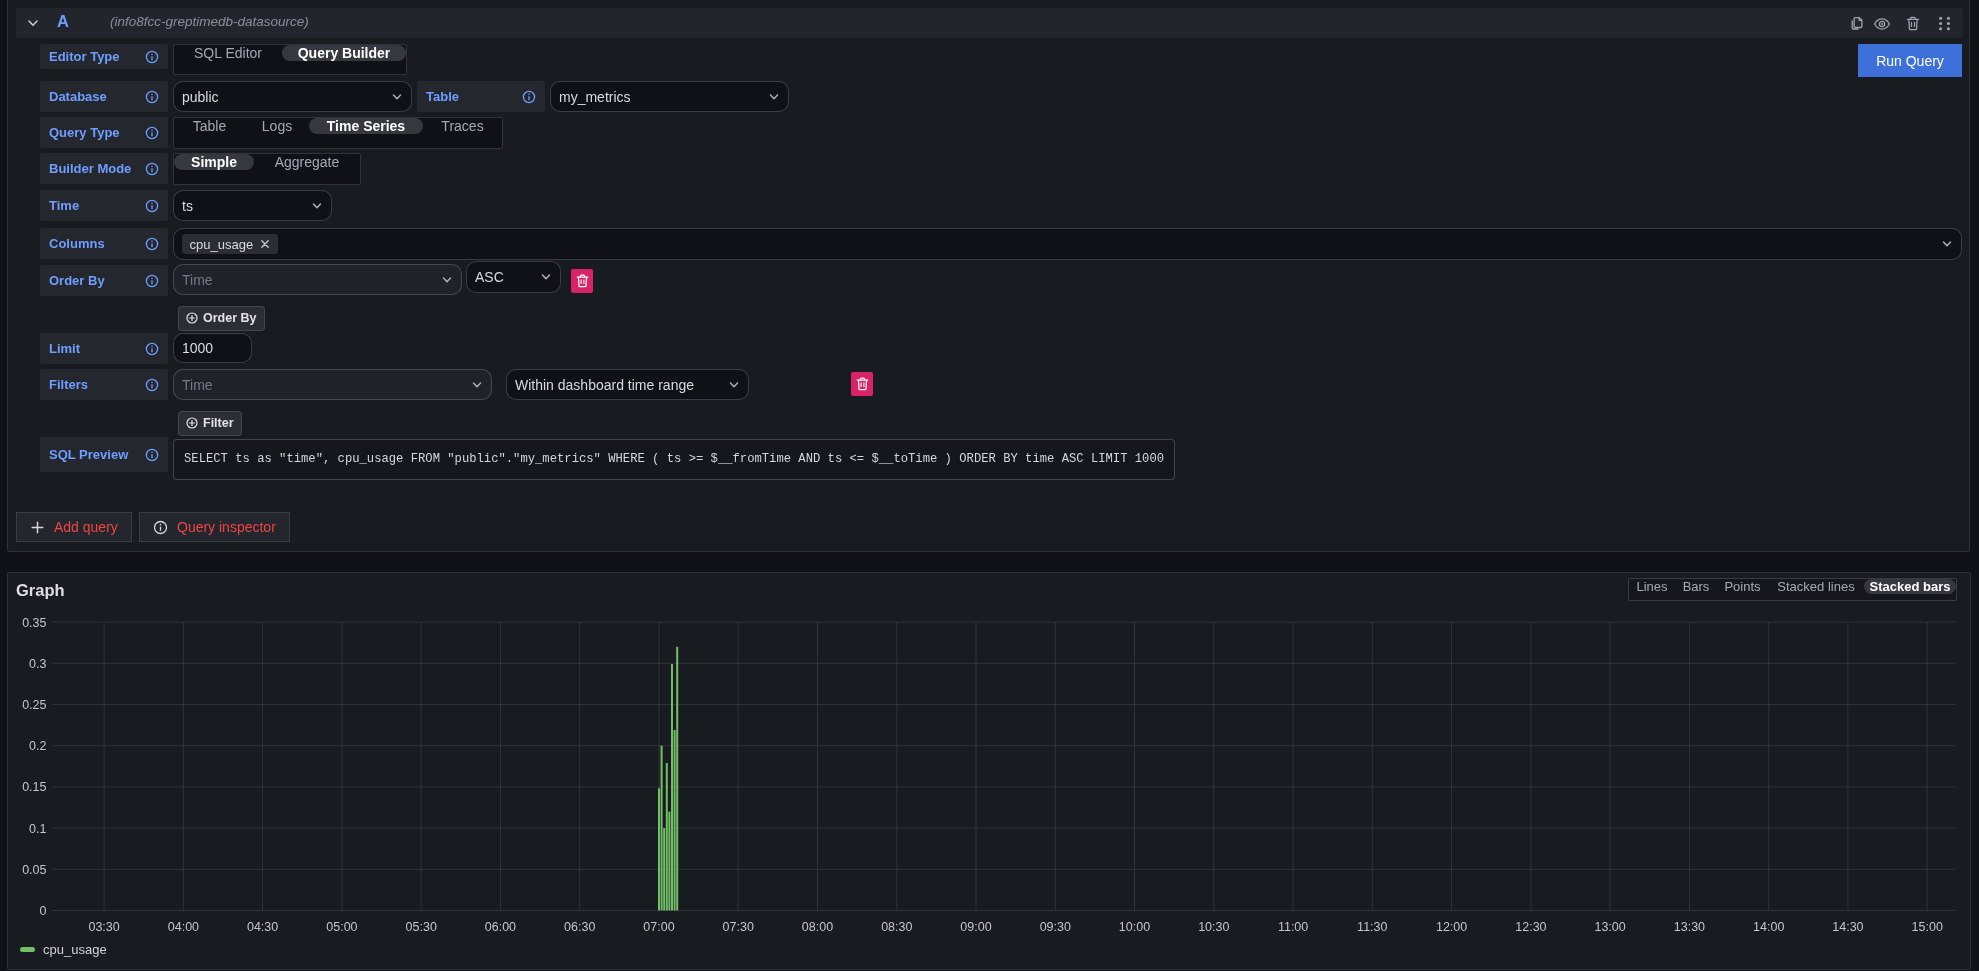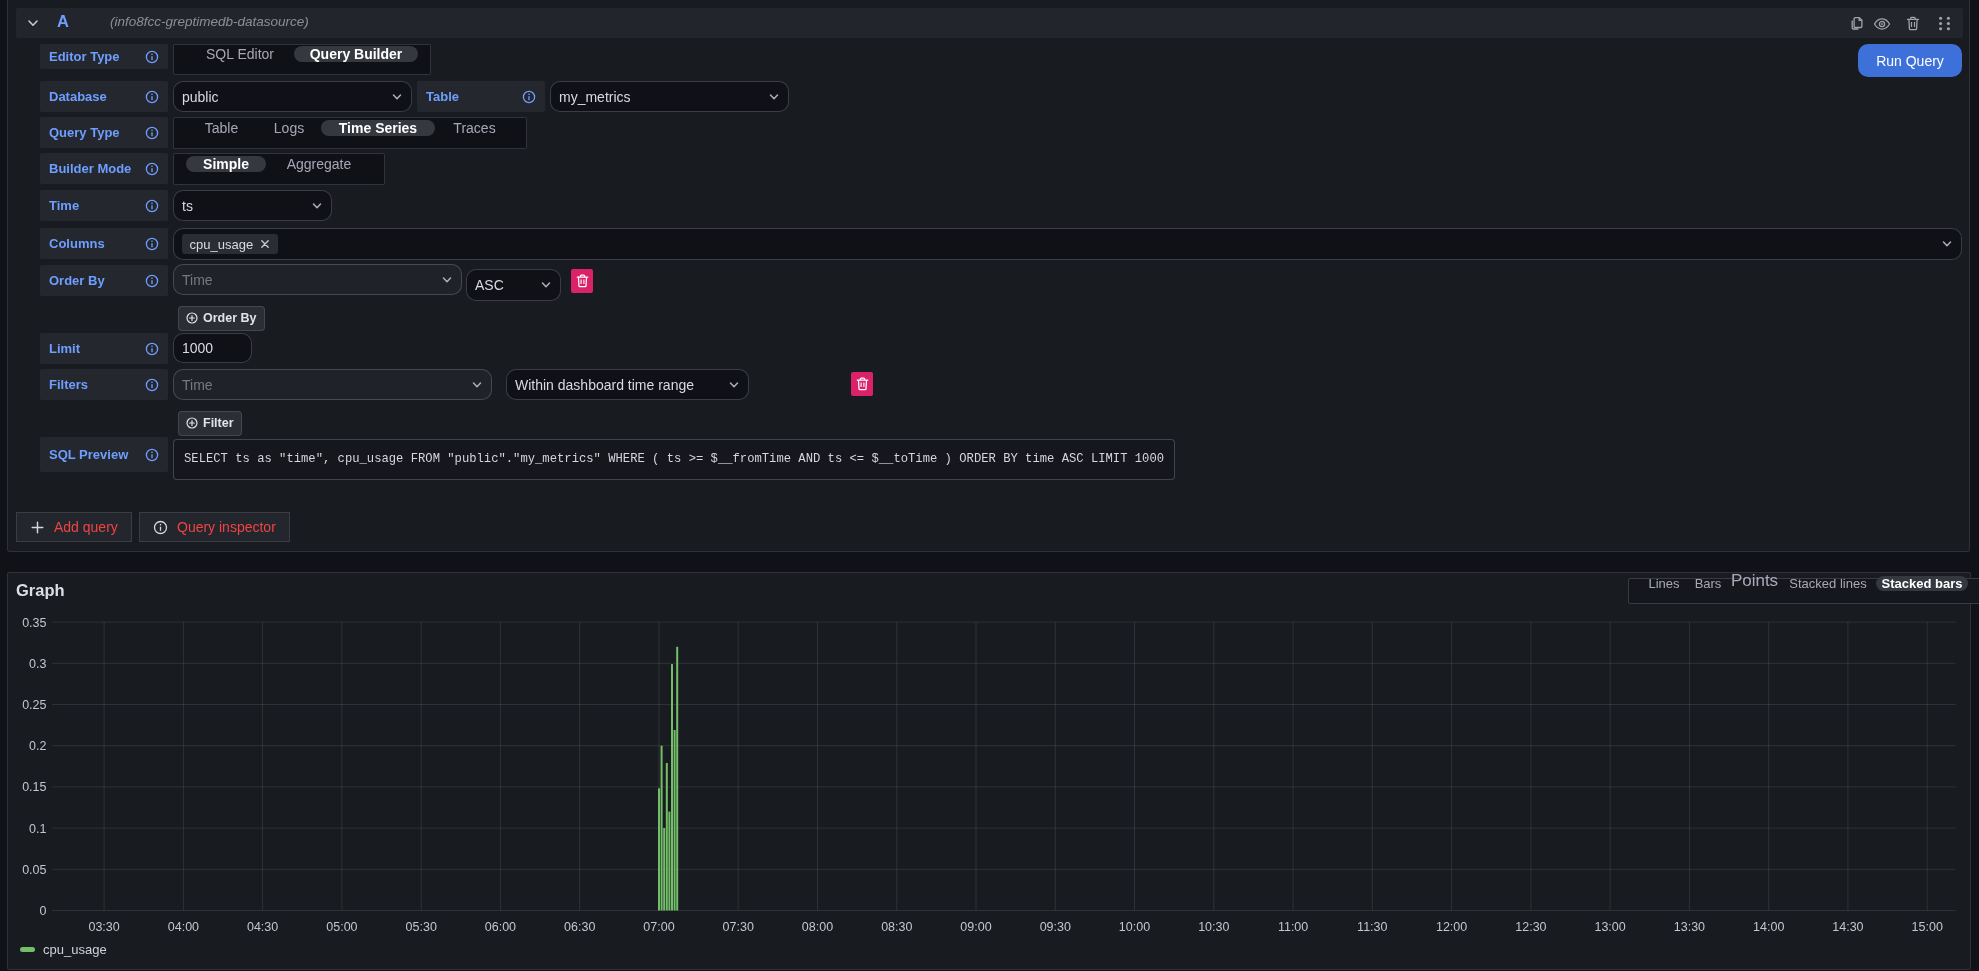--- a/index.html
+++ b/index.html
@@ -11,21 +11,21 @@
 .lbl{position:absolute;left:32px;width:128px;background:#25272e;color:#6e9fff;font-size:13px;
  font-weight:600;display:flex;align-items:center;justify-content:space-between;
  padding:0 9px 0 9px;border-radius:2px;}
 .lbl .ico{display:flex;align-items:center;}
 .sel{position:absolute;background:#101117;border:1px solid rgba(204,204,220,0.23);border-radius:10px;
  display:flex;align-items:center;padding:0 8px;}
 .val{color:#d9dae2;font-size:14px;}
 .ph{color:rgba(204,204,220,0.5);font-size:14px;}
 .schev{margin-left:auto;display:flex;align-items:center;}
 .rgroup{position:absolute;display:flex;background:#101117;border:1px solid rgba(204,204,220,0.18);
- border-radius:2px;align-items:flex-end;padding:12px;}
+ border-radius:2px;align-items:flex-start;padding:0;}
 .ritem{display:flex;align-items:center;justify-content:center;color:rgba(204,204,220,0.8);
  font-size:14px;font-weight:500;}
 .rsel{background:#35383f;color:#ffffff;border-radius:14px;font-weight:600;}
 .tbtn{position:absolute;background:#da2268;border-radius:2px;display:flex;align-items:center;justify-content:center;}
 .abtn{position:absolute;height:25px;background:#2b2e34;border:1px solid rgba(204,204,220,0.16);border-radius:4px;
  display:flex;align-items:center;gap:5px;padding:0 7px;color:#e2e3e9;font-size:12.5px;font-weight:600;}
 .bbtn{position:absolute;height:30px;background:#24262d;border:1px solid rgba(204,204,220,0.14);border-radius:0;
  display:flex;align-items:center;gap:9px;padding:0 13px;color:#ef4444;font-size:14px;font-weight:500;}
 .ax{fill:#c4c5ce;font-size:12.5px;font-family:"Liberation Sans",sans-serif;}
 .leg{fill:#d0d1da;font-size:13px;font-family:"Liberation Sans",sans-serif;}
@@ -70,21 +70,21 @@
           <circle cx="7" cy="7" r="5.6" fill="none" stroke="#6e9fff" stroke-width="1.3"></circle>
           <rect x="6.35" y="6.2" width="1.3" height="4" fill="#6e9fff"></rect>
           <rect x="6.35" y="3.6" width="1.3" height="1.4" fill="#6e9fff"></rect>
         </svg>
       </span>
     </div>
 <div class="rgroup" style="left:165px;top:47px;height:31px">
       <div class="ritem" style="width:108px">SQL Editor</div>
       <div class="ritem rsel" style="width:124px">Query Builder</div>
     </div>
-<div style="position:absolute;left:1850px;top:47px;width:104px;height:33px;background:#3d71d9;border-radius:10px;display:flex;align-items:center;justify-content:center;color:#fff;font-size:14px;font-weight:500">Run Query</div>
+<div style="position:absolute;left:1850px;top:47px;width:104px;height:33px;background:#3d71d9;border-radius:0;display:flex;align-items:center;justify-content:center;color:#fff;font-size:14px;font-weight:500">Run Query</div>
 <div class="lbl" style="top:84px;height:31px">
       <span>Database</span>
       <span class="ico">
         <svg width="14" height="14" viewBox="0 0 14 14">
           <circle cx="7" cy="7" r="5.6" fill="none" stroke="#6e9fff" stroke-width="1.3"></circle>
           <rect x="6.35" y="6.2" width="1.3" height="4" fill="#6e9fff"></rect>
           <rect x="6.35" y="3.6" width="1.3" height="1.4" fill="#6e9fff"></rect>
         </svg>
       </span>
     </div>
@@ -193,21 +193,21 @@
       </span>
     </div>
 <div class="sel" style="left:165px;width:289px;top:267px;height:31px;background:#1f2228;">
       <span class="ph">Time</span>
       <span class="schev">
         <svg width="12" height="12" viewBox="0 0 12 12">
           <path d="M2.5 4 L6 7.8 L9.5 4" fill="none" stroke="#aeafb9" stroke-width="1.5" stroke-linecap="round" stroke-linejoin="round"></path>
         </svg>
       </span>
     </div>
-<div class="sel" style="left:458px;width:95px;top:272px;height:32px;">
+<div class="sel" style="left:458px;width:95px;top:264px;height:32px;">
       <span class="val">ASC</span>
       <span class="schev">
         <svg width="12" height="12" viewBox="0 0 12 12">
           <path d="M2.5 4 L6 7.8 L9.5 4" fill="none" stroke="#aeafb9" stroke-width="1.5" stroke-linecap="round" stroke-linejoin="round"></path>
         </svg>
       </span>
     </div>
 <div class="tbtn" style="left:563px;top:272px;width:22px;height:24px">
       <svg width="13" height="14" viewBox="0 0 13 14">
         <path d="M1.2 3.1 h10.6" stroke="#fff" stroke-width="1.25" stroke-linecap="round"></path>
@@ -379,16 +379,16 @@
       <text x="1760.7" y="357.5" text-anchor="middle" class="ax">14:00</text>
       <text x="1839.9" y="357.5" text-anchor="middle" class="ax">14:30</text>
       <text x="1919.2" y="357.5" text-anchor="middle" class="ax">15:00</text>
       <rect x="12" y="374" width="15" height="5" rx="2.5" fill="#73bf69"></rect>
       <text x="35" y="381" class="leg">cpu_usage</text>
     </svg>
 <div style="position:absolute;left:8px;top:8px;color:#dcdde5;font-size:16.5px;font-weight:600">Graph</div>
 <div class="rgroup" style="left:1620px;top:5px;height:23px;background:#15171c;border-color:rgba(204,204,220,0.2)">
       <div class="ritem" style="width:46px;font-size:13px">Lines</div>
       <div class="ritem" style="width:42px;font-size:13px">Bars</div>
-      <div class="ritem" style="width:51px;font-size:17px">Points</div>
+      <div class="ritem" style="width:51px;font-size:13px">Points</div>
       <div class="ritem" style="width:96px;font-size:13px">Stacked lines</div>
       <div class="ritem rsel" style="width:92px;font-size:13px;font-weight:700">Stacked bars</div>
     </div>
 </div>
 </body></html>

